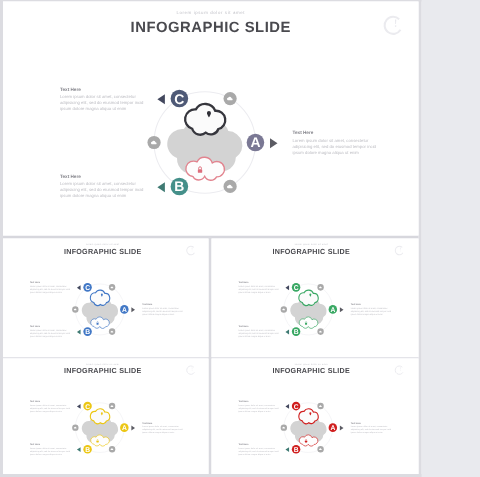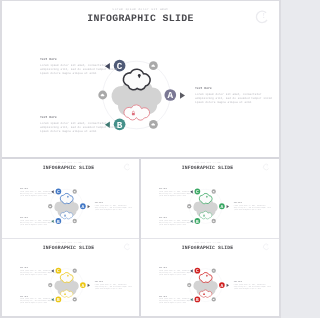--- a/index.html
+++ b/index.html
@@ -1,17 +1,17 @@
 <!DOCTYPE html>
 <html><head>
 <meta charset="utf-8">
 <style>
   html,body{margin:0;padding:0;background:#e9eaee;}
   body{width:281px;height:318px;overflow:hidden;font-family:"Liberation Sans",sans-serif;-webkit-font-smoothing:antialiased;text-rendering:geometricPrecision;}
-  .page{position:relative;width:281px;height:318px;background:#ffffff;font-family:Liberation Mono, monospace;}
+  .page{position:relative;width:281px;height:318px;background:#ffffff;}
   .slide{position:absolute;background:#ffffff;overflow:hidden;}
   .hero{left:2px;top:1px;width:277px;height:156px;}
   .t0{left:2px;top:159px;width:137px;height:79px;}
   .t1{left:141px;top:159px;width:138px;height:79px;}
   .t2{left:2px;top:239px;width:137px;height:77px;}
   .t3{left:141px;top:239px;width:138px;height:77px;}
   .edge{position:absolute;background:#dcdce1;}
   .edge-left{left:0;top:0;width:2px;height:318px;}
   .edge-right{left:279px;top:0;width:2px;height:318px;}
   .edge-top{left:0;top:0;width:281px;height:1px;}

